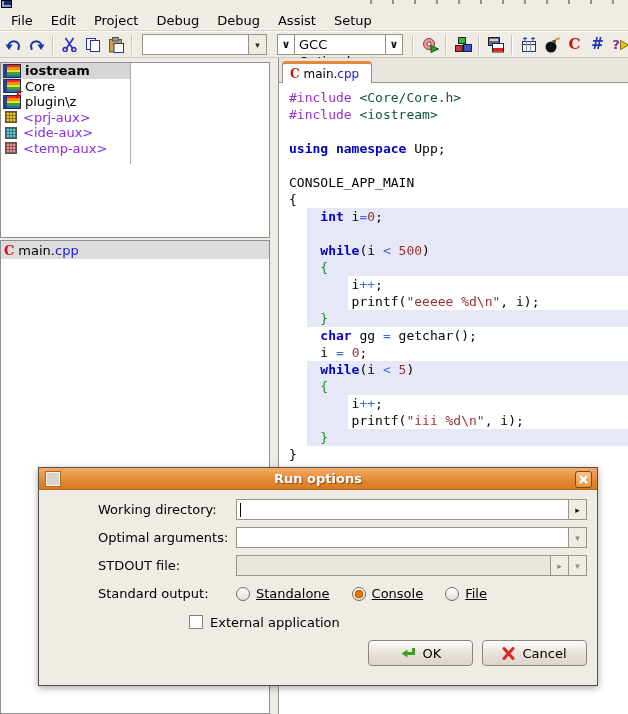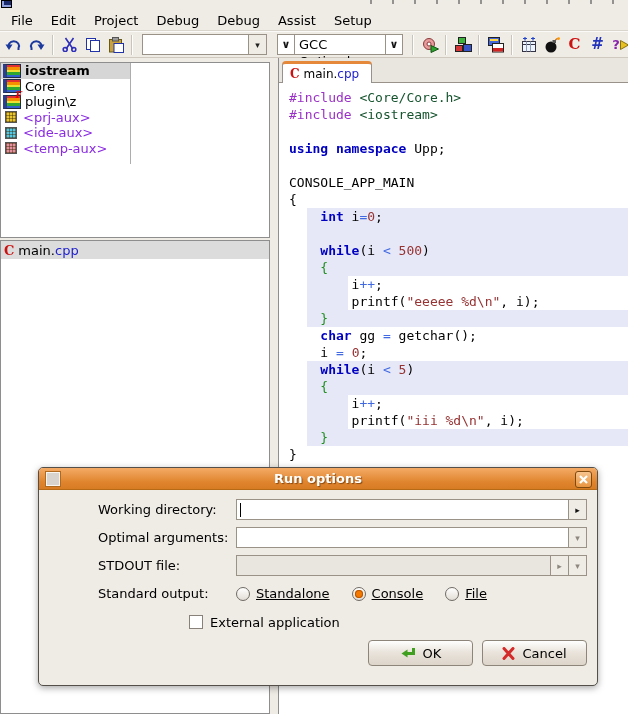--- a/index.html
+++ b/index.html
@@ -76,21 +76,21 @@
   .tk-o{color:#4169e1;}
   .tk-n{color:#963232;}
   .tk-s{color:#963232;}
   .tk-d{color:#9b30c8;}
   .tk-inc{color:#14532d;}
   .tk-b{color:#1e8f1e;}
   .tk-p{color:#000;}
 
   
   .dialog{position:absolute;left:38px;top:467px;width:560px;height:219px;background:#efebe5;
-    border:1px solid #544f49;border-radius:5px;box-shadow:0 2px 7px rgba(0,0,0,.35);
+    border:1px solid #544f49;border-radius:0;box-shadow:0 2px 7px rgba(0,0,0,.35);
     box-sizing:border-box;overflow:hidden;z-index:10;}
   .dlg-title{height:21px;background:linear-gradient(#f4ab66,#e0852f 65%,#d87c24);
     border-bottom:1px solid #b66a16;display:flex;align-items:center;justify-content:center;position:relative;}
   .dlg-title-text{color:#fff;font-weight:bold;font-size:13px;text-shadow:1px 1px 1px #8a4a10;}
   .dlg-icon{position:absolute;left:7px;top:4px;width:12px;height:12px;background:#d8d3cd;
     border:1px solid #f8f4ef;box-shadow:0 0 0 1px #b06a20;}
   .dlg-close{position:absolute;right:5px;top:3px;width:15px;height:15px;border-radius:3px;
     background:linear-gradient(#f8c48e,#e8953f);border:1px solid #7e4a10;
     display:flex;align-items:center;justify-content:center;}
   .dlg-body{position:relative;padding:9px 10px 0 12px;height:188px;box-sizing:border-box;}

